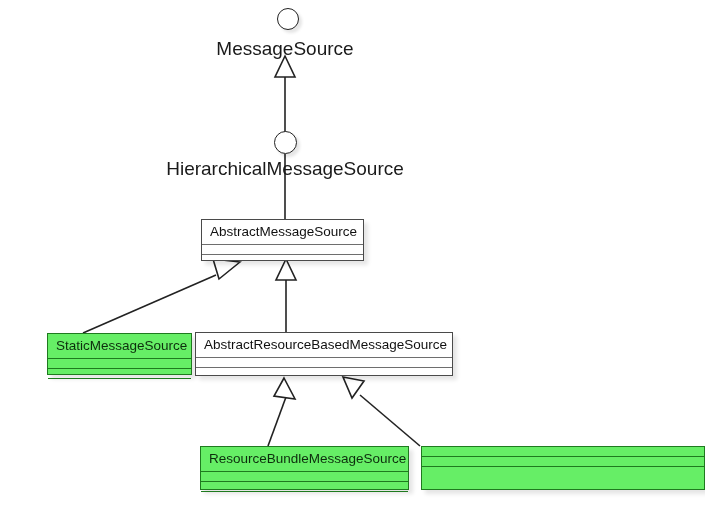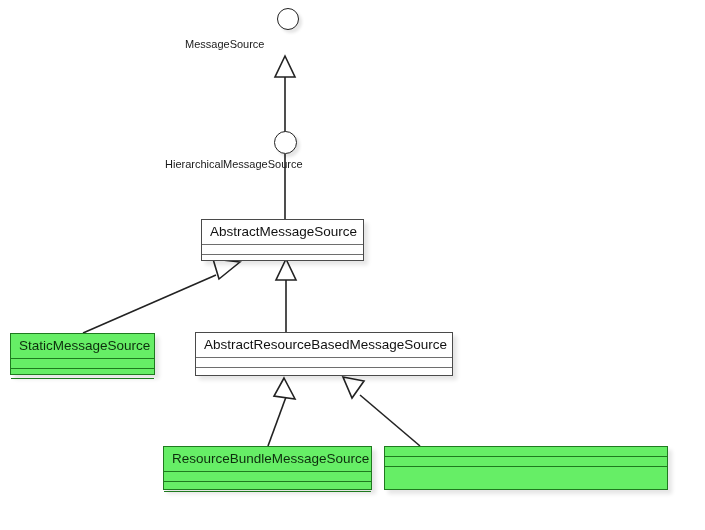--- a/index.html
+++ b/index.html
@@ -28,37 +28,38 @@
   .iface-circle {
     position: absolute;
     border: 1.6px solid #222222;
     border-radius: 50%;
     background: #ffffff;
     box-sizing: border-box;
     box-shadow: 3px 3px 3px rgba(0,0,0,0.10);
   }
   .iface-label {
     position: absolute;
-    font-size: 11px;
+    font-size: 19px;
     color: #1a1a1a;
     white-space: nowrap;
-    text-align: left;
+    text-align: center;
     letter-spacing: 0px;
   }
   
   .class-box {
     position: absolute;
     box-sizing: border-box;
     border: 1.5px solid #4a4a4a;
     background: #ffffff;
     box-shadow: 4px 4px 4px rgba(0,0,0,0.10);
   }
   .class-box.green {
     border: 1.5px solid #1f7a1f;
     background: #66ee66;
+    margin-left: 37px;
   }
   .class-name {
     box-sizing: border-box;
     font-size: 13.5px;
     color: #111111;
     text-align: center;
     white-space: nowrap;
     padding: 2px 24px 3px 8px;
     border-bottom: 1.5px solid #6e6e6e;
     line-height: 19px;

